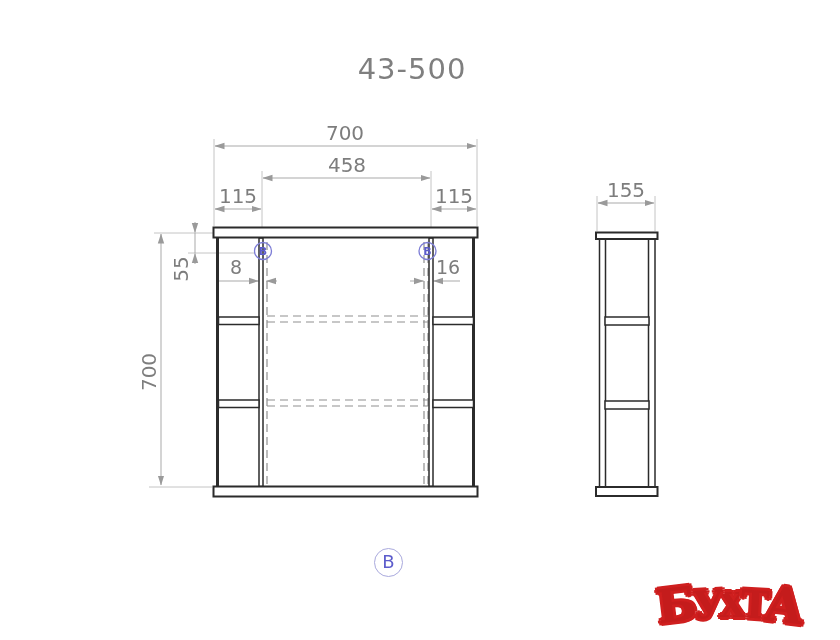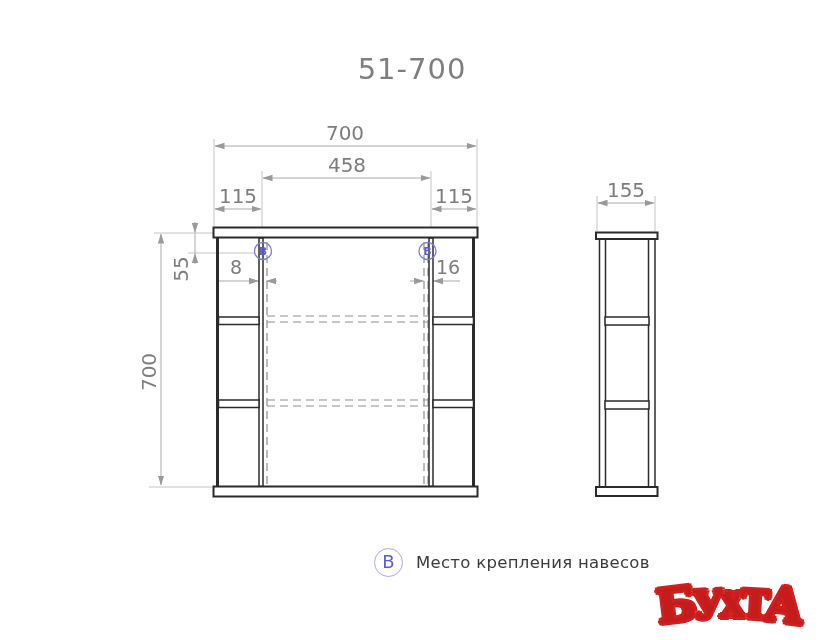--- a/index.html
+++ b/index.html
@@ -41,21 +41,21 @@
                     -2.2px 2.2px #cf1f1f,2.2px -2.2px #cf1f1f;}
   .logo-letter:nth-child(1){font-size:46px;transform:rotate(-7deg);}
   .logo-letter:nth-child(2){font-size:38px;transform:rotate(-3deg);}
   .logo-letter:nth-child(3){font-size:33px;}
   .logo-letter:nth-child(4){font-size:38px;transform:rotate(3deg);}
   .logo-letter:nth-child(5){font-size:48px;transform:rotate(7deg);}
 </style>
 </head>
 <body>
 
-<div class="title">51-700</div>
+<div class="title">43-500</div>
 
 <svg class="sheet" width="840" height="640" viewBox="0 0 840 640">
   <defs>
     <marker id="arr" viewBox="0 0 10 10" refX="9.5" refY="5" markerWidth="10" markerHeight="10" orient="auto-start-reverse">
       <path d="M0,1.8 L10,5 L0,8.2 z" fill="#9a9a9a"></path>
     </marker>
   </defs>
 
   <g class="ext">
     <line x1="214" y1="139" x2="214" y2="226"></line>
@@ -139,21 +139,20 @@
     <rect class="ln" x="605" y="401" width="44" height="8"></rect>
     <rect class="board" x="596" y="232.5" width="61.5" height="6.5"></rect>
     <rect class="board" x="596" y="487" width="61.5" height="9"></rect>
   </g>
 </svg>
 
 <div class="legend">
   <div class="legend-circle">
     <span>B</span>
   </div>
-  <div class="legend-label">Место крепления навесов</div>
 </div>
 
 <div class="logo">
     <span class="logo-letter">Б</span>
     <span class="logo-letter">У</span>
     <span class="logo-letter">Х</span>
     <span class="logo-letter">Т</span>
     <span class="logo-letter">А</span>
   </div>
 

